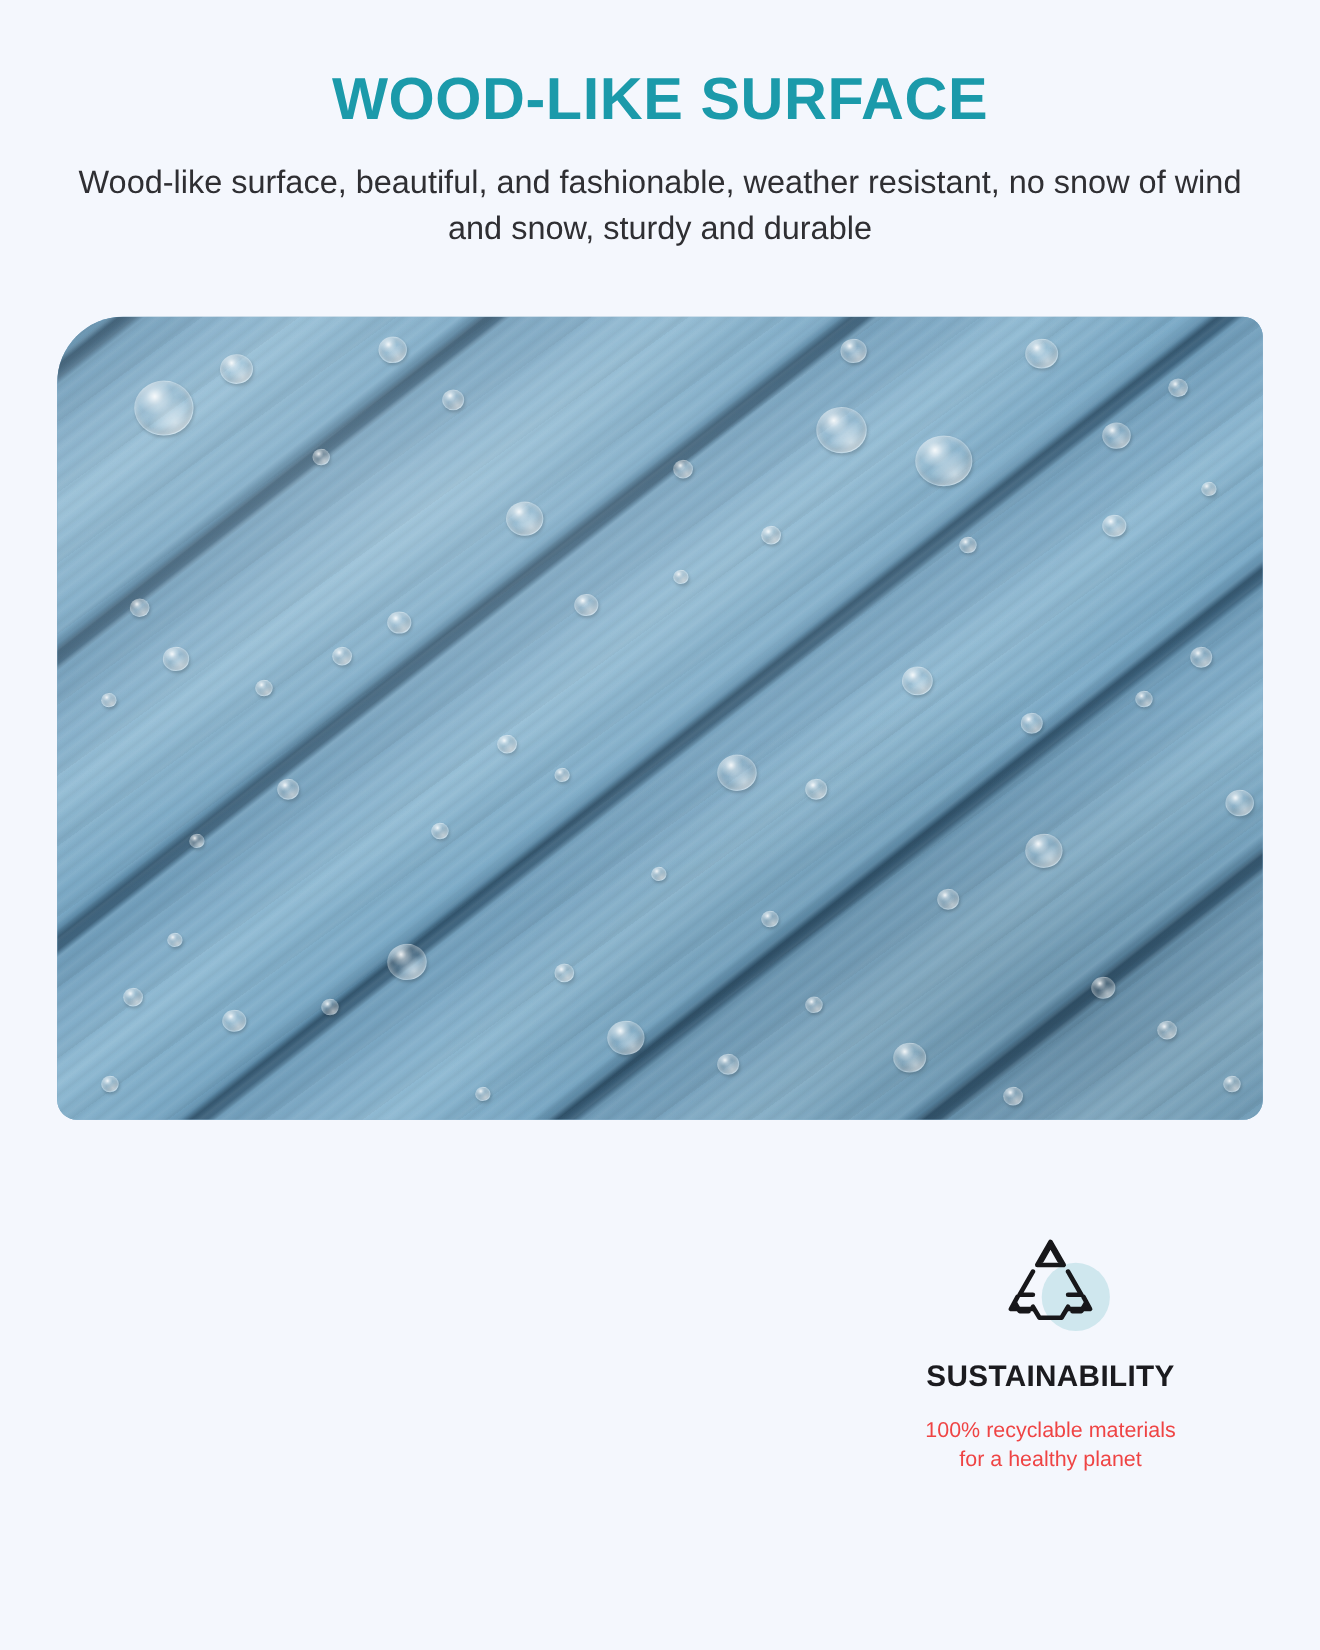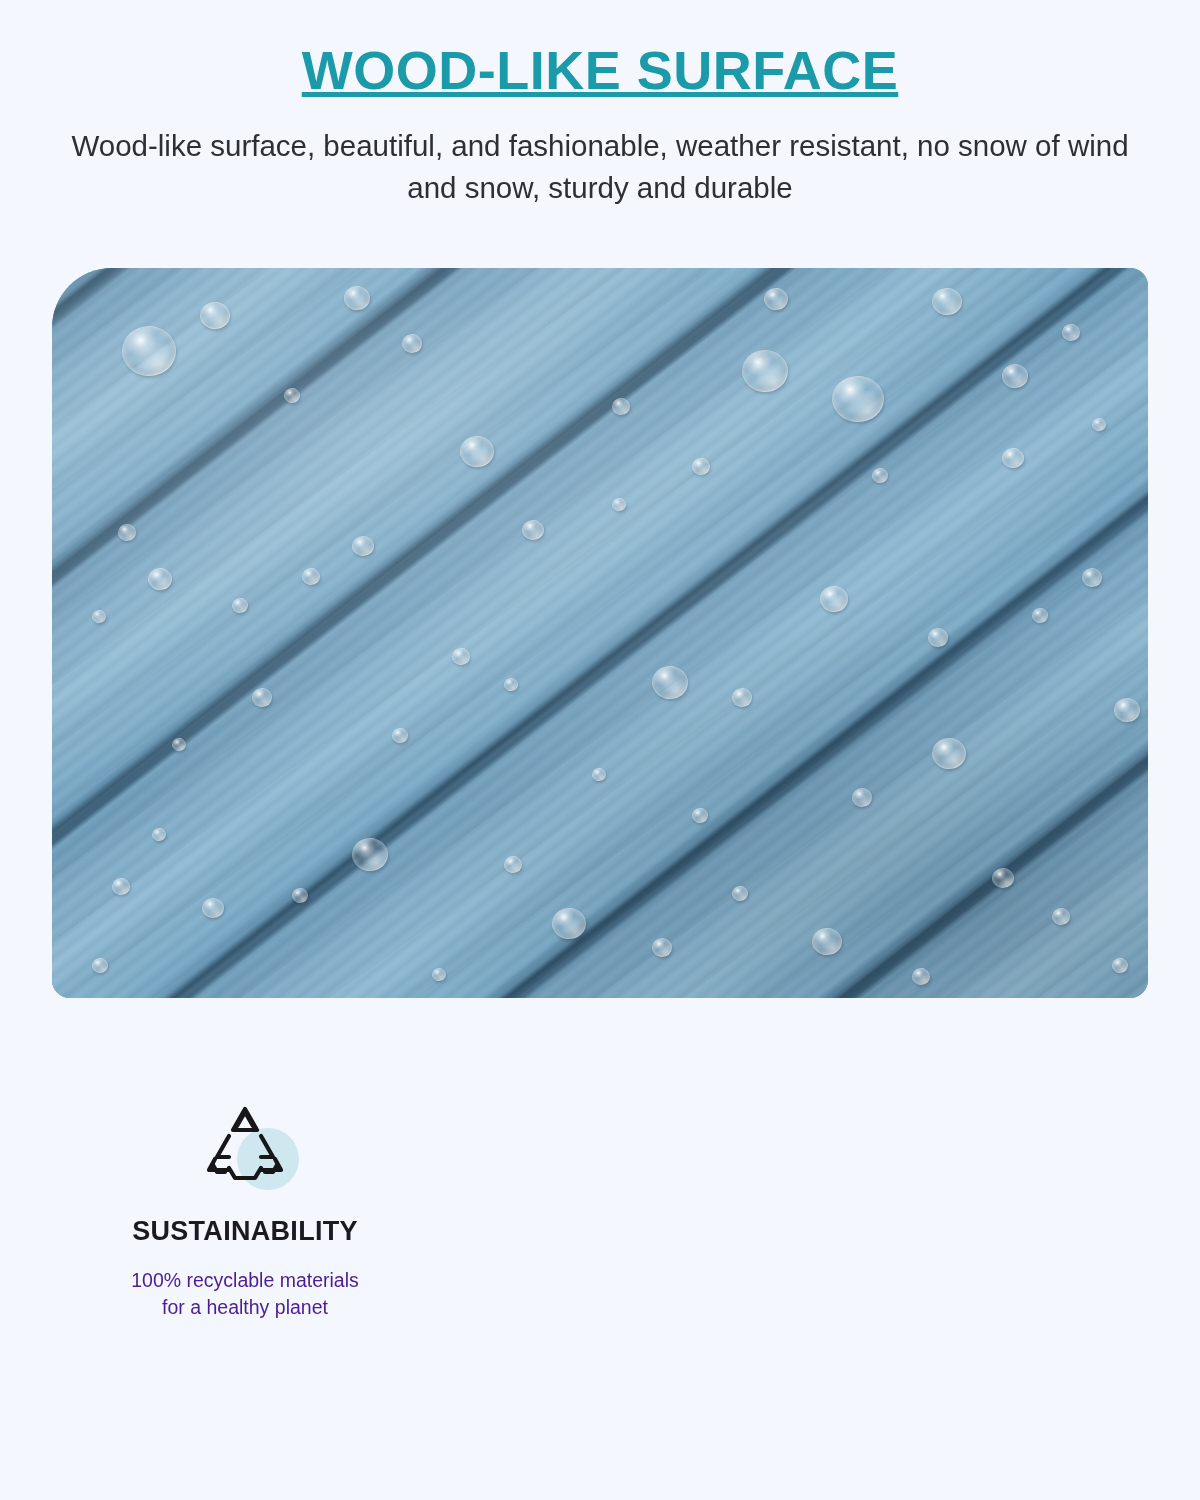--- a/index.html
+++ b/index.html
@@ -19,28 +19,27 @@
     height: 1500px;
     position: relative;
     background: #f4f7fd;
     display: flex;
     flex-direction: column;
     align-items: center;
   }
 
   
   .headline {
-    margin-top: 42px;
+    margin-top: 62px;
     font-size: 54px;
     line-height: 1.05;
     font-weight: 700;
     letter-spacing: 0.5px;
     color: #1b9aaa;
     text-align: center;
-    text-decoration: underline;
   }
   .subhead {
     margin-top: 26px;
     width: 1090px;
     font-size: 29.5px;
     line-height: 1.42;
     font-weight: 400;
     color: #2f2f33;
     text-align: center;
   }
@@ -122,21 +121,21 @@
       inset -2px -3px 6px rgba(0,0,0,0.16),
       1px 2px 3px rgba(0,0,0,0.18);
     border: 1px solid rgba(255,255,255,0.30);
   }
 
   
   .features {
     margin-top: 96px;
     width: 1040px;
     display: flex;
-    justify-content: space-between;
+    justify-content: flex-end;
     align-items: flex-start;
   }
   .feature {
     width: 330px;
     display: flex;
     flex-direction: column;
     align-items: center;
     text-align: center;
   }
   .icon-wrap {
@@ -162,21 +161,21 @@
   .feature-title {
     font-size: 27px;
     font-weight: 700;
     letter-spacing: 0.3px;
     color: #1b1b1f;
     margin-bottom: 20px;
   }
   .feature-desc {
     font-size: 19.5px;
     line-height: 1.38;
-    color: #4c1d95;
+    color: #ef4444;
     font-weight: 400;
     white-space: pre-line;
   }
 </style>
 </head>
 <body>
 
 <div class="page">
 
   <div class="headline">WOOD-LIKE SURFACE</div>

